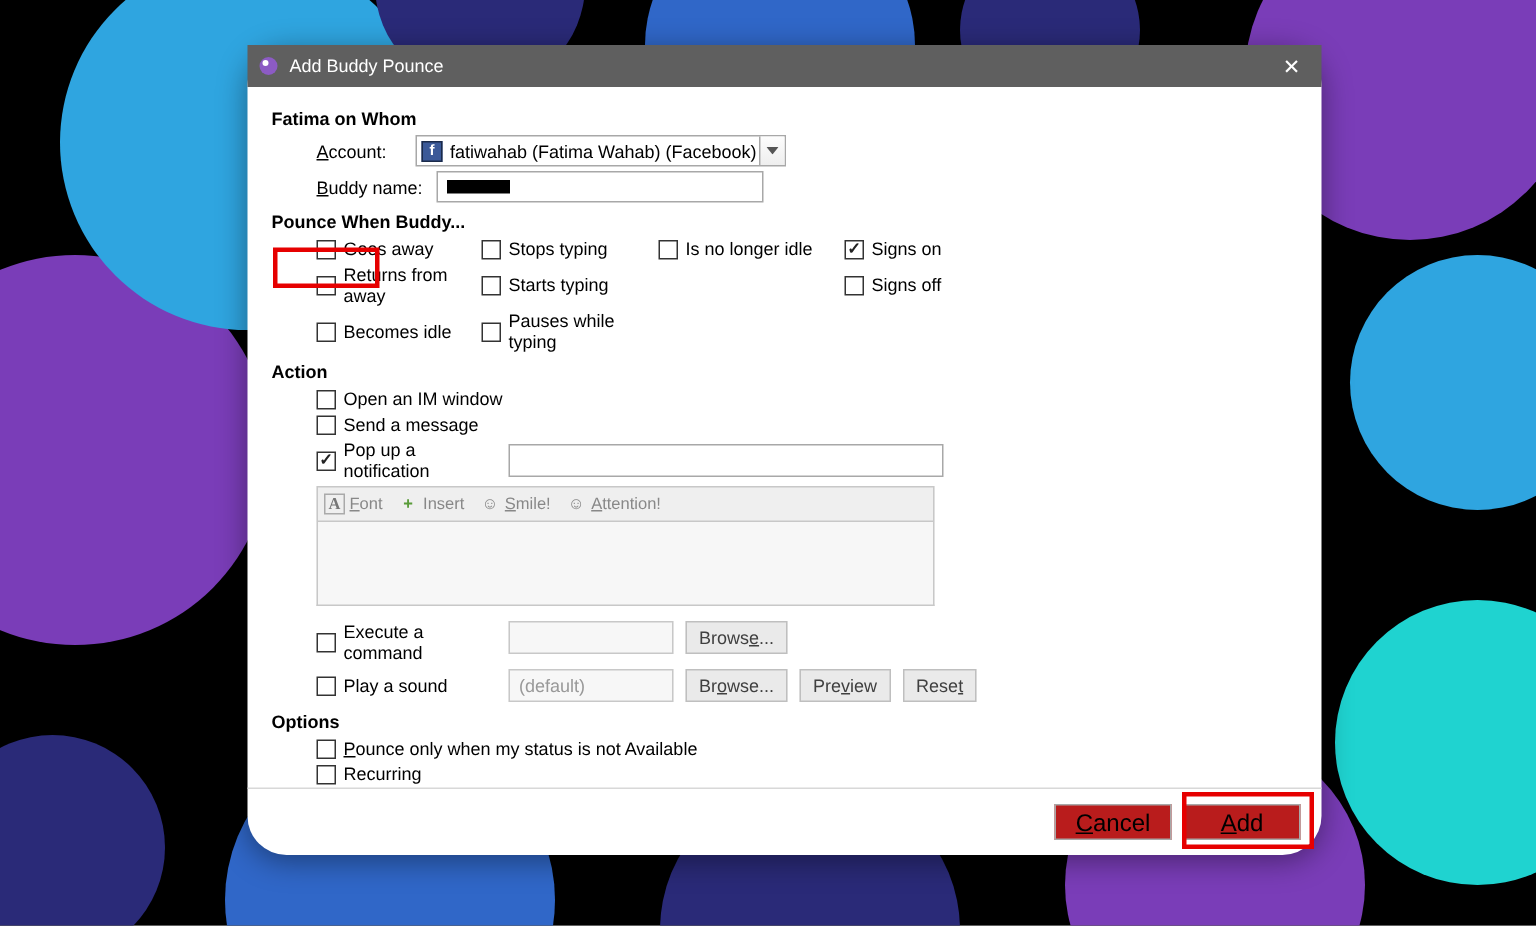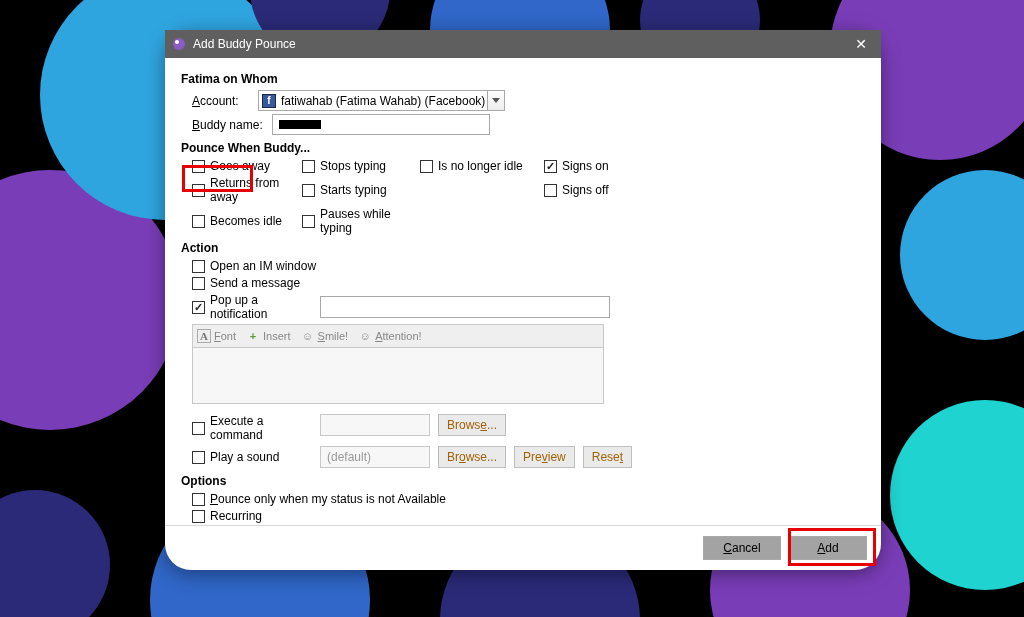--- a/index.html
+++ b/index.html
@@ -44,21 +44,21 @@
       cursor: pointer; margin-right: -8px;
       font-size: 14px;
     }
     .content {
       flex: 1;
       padding: 8px 14px 10px 14px;
       color: #000;
       overflow: hidden;
     }
     .section-label { font-weight: bold; margin: 6px 0 4px 2px; font-size: 12px; }
-    .indented { margin-left: 13px; }
+    .indented { margin-left: 32px; }
     .row { display: flex; align-items: center; margin: 3px 0; }
     .row .lbl { width: 66px; }
     .account-select {
       border: 1px solid #a8a8a8; height: 21px; display: flex; align-items: center;
       background: #fff; font-size: 12px;
     }
     .account-select .fb-icon {
       width: 14px; height: 14px; background: #3b5998; margin: 0 3px;
       display: flex; align-items: center; justify-content: center;
       color: #fff; font-size: 10px; font-weight: bold;
@@ -110,33 +110,33 @@
       width: 412px; height: 56px;
     }
     .exec-row { display: flex; gap: 8px; margin: 4px 0; }
     .disabled-input {
       border: 1px solid #c8c8c8; background: #f7f7f7; height: 22px;
       width: 110px; color: #999; padding: 0 6px; display: flex; align-items: center;
       font-size: 12px;
     }
     .btn-small {
       border: 1px solid #bfbfbf; background: #eaeaea; height: 22px;
-      padding: 0 8px; font-size: 12px; color: #a16207;
+      padding: 0 8px; font-size: 12px; color: #404040;
       display: flex; align-items: center; justify-content: center; min-width: 40px;
     }
     .footer {
       border-top: 1px solid #d8d8d8;
       padding: 10px 14px;
       display: flex; justify-content: flex-end; gap: 8px;
     }
     .btn {
-      border: 1px solid #a8a8a8; background: #a3a3a3;
+      border: 1px solid #a8a8a8; background: #b91c1c;
       height: 24px; width: 78px;
-      display: flex; align-items: center; justify-content: center;
-      font-size: 12px; cursor: pointer;
+      display: flex; align-items: flex-end; justify-content: center;
+      font-size: 16px; cursor: pointer;
     }
     .u { text-decoration: underline; }
   </style>
 </head>
 <body>
 
 <div class="wallpaper">
   <div class="circle" style="background:#7a3db8;left:-80px;top:170px;width:260px;height:260px;"></div>
   <div class="circle" style="background:#2fa5e0;left:40px;top:-30px;width:250px;height:250px;"></div>
   <div class="circle" style="background:#2a2a78;left:250px;top:-80px;width:140px;height:140px;"></div>

